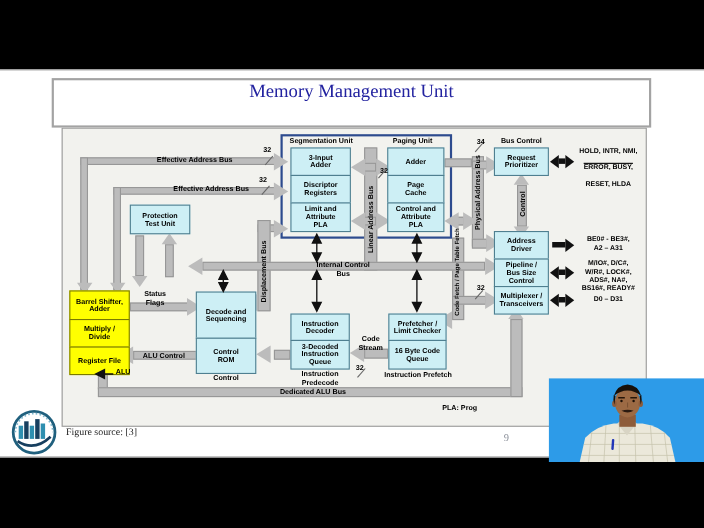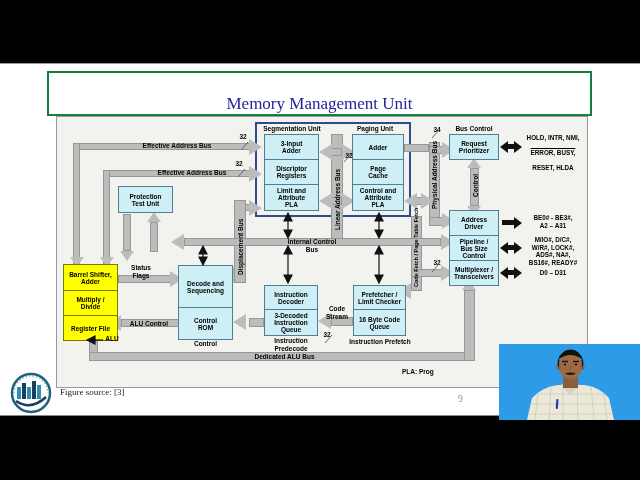--- a/index.html
+++ b/index.html
@@ -1,21 +1,21 @@
 <!DOCTYPE html>
 <html><head>
 <meta charset="utf-8">
 <style>
   html,body{margin:0;padding:0;background:#000;}
   .stage{position:relative;width:640px;height:480px;background:#000;overflow:hidden;
          font-family:"Liberation Sans",sans-serif;}
   .slide{position:absolute;left:0;top:63px;width:640px;height:353px;background:#fff;
          border-top:1px solid #9a9a9a;border-bottom:1px solid #888;box-sizing:border-box;}
-  .titlebox{position:absolute;left:47px;top:7px;width:541px;height:41px;border:2px solid #15803d;
-            background:#fff;display:flex;align-items:flex-end;justify-content:center;}
+  .titlebox{position:absolute;left:47px;top:7px;width:541px;height:41px;border:2px solid #a3a3a3;
+            background:#fff;display:flex;align-items:flex-start;justify-content:center;}
   .titletext{font-family:"Liberation Serif",serif;font-size:17px;color:#2323a0;}
   .diagram{position:absolute;left:56px;top:52px;width:530px;height:270px;background:#f2f2ee;
            border:1px solid #999;box-sizing:content-box;}
   .g{position:absolute;background:#bcbcbc;border:1px solid #979797;box-sizing:border-box;}
   .tr{position:absolute;width:0;height:0;border-top:8px solid transparent;border-bottom:8px solid transparent;border-left:13px solid #bcbcbc;}
   .tl{position:absolute;width:0;height:0;border-top:8px solid transparent;border-bottom:8px solid transparent;border-right:13px solid #bcbcbc;}
   .tu{position:absolute;width:0;height:0;border-left:7px solid transparent;border-right:7px solid transparent;border-bottom:10px solid #bcbcbc;}
   .td{position:absolute;width:0;height:0;border-left:7px solid transparent;border-right:7px solid transparent;border-top:10px solid #bcbcbc;}
   .bbar{position:absolute;height:5px;background:#111;}
   .btl{position:absolute;width:0;height:0;border-top:6px solid transparent;border-bottom:6px solid transparent;border-right:8px solid #111;}

